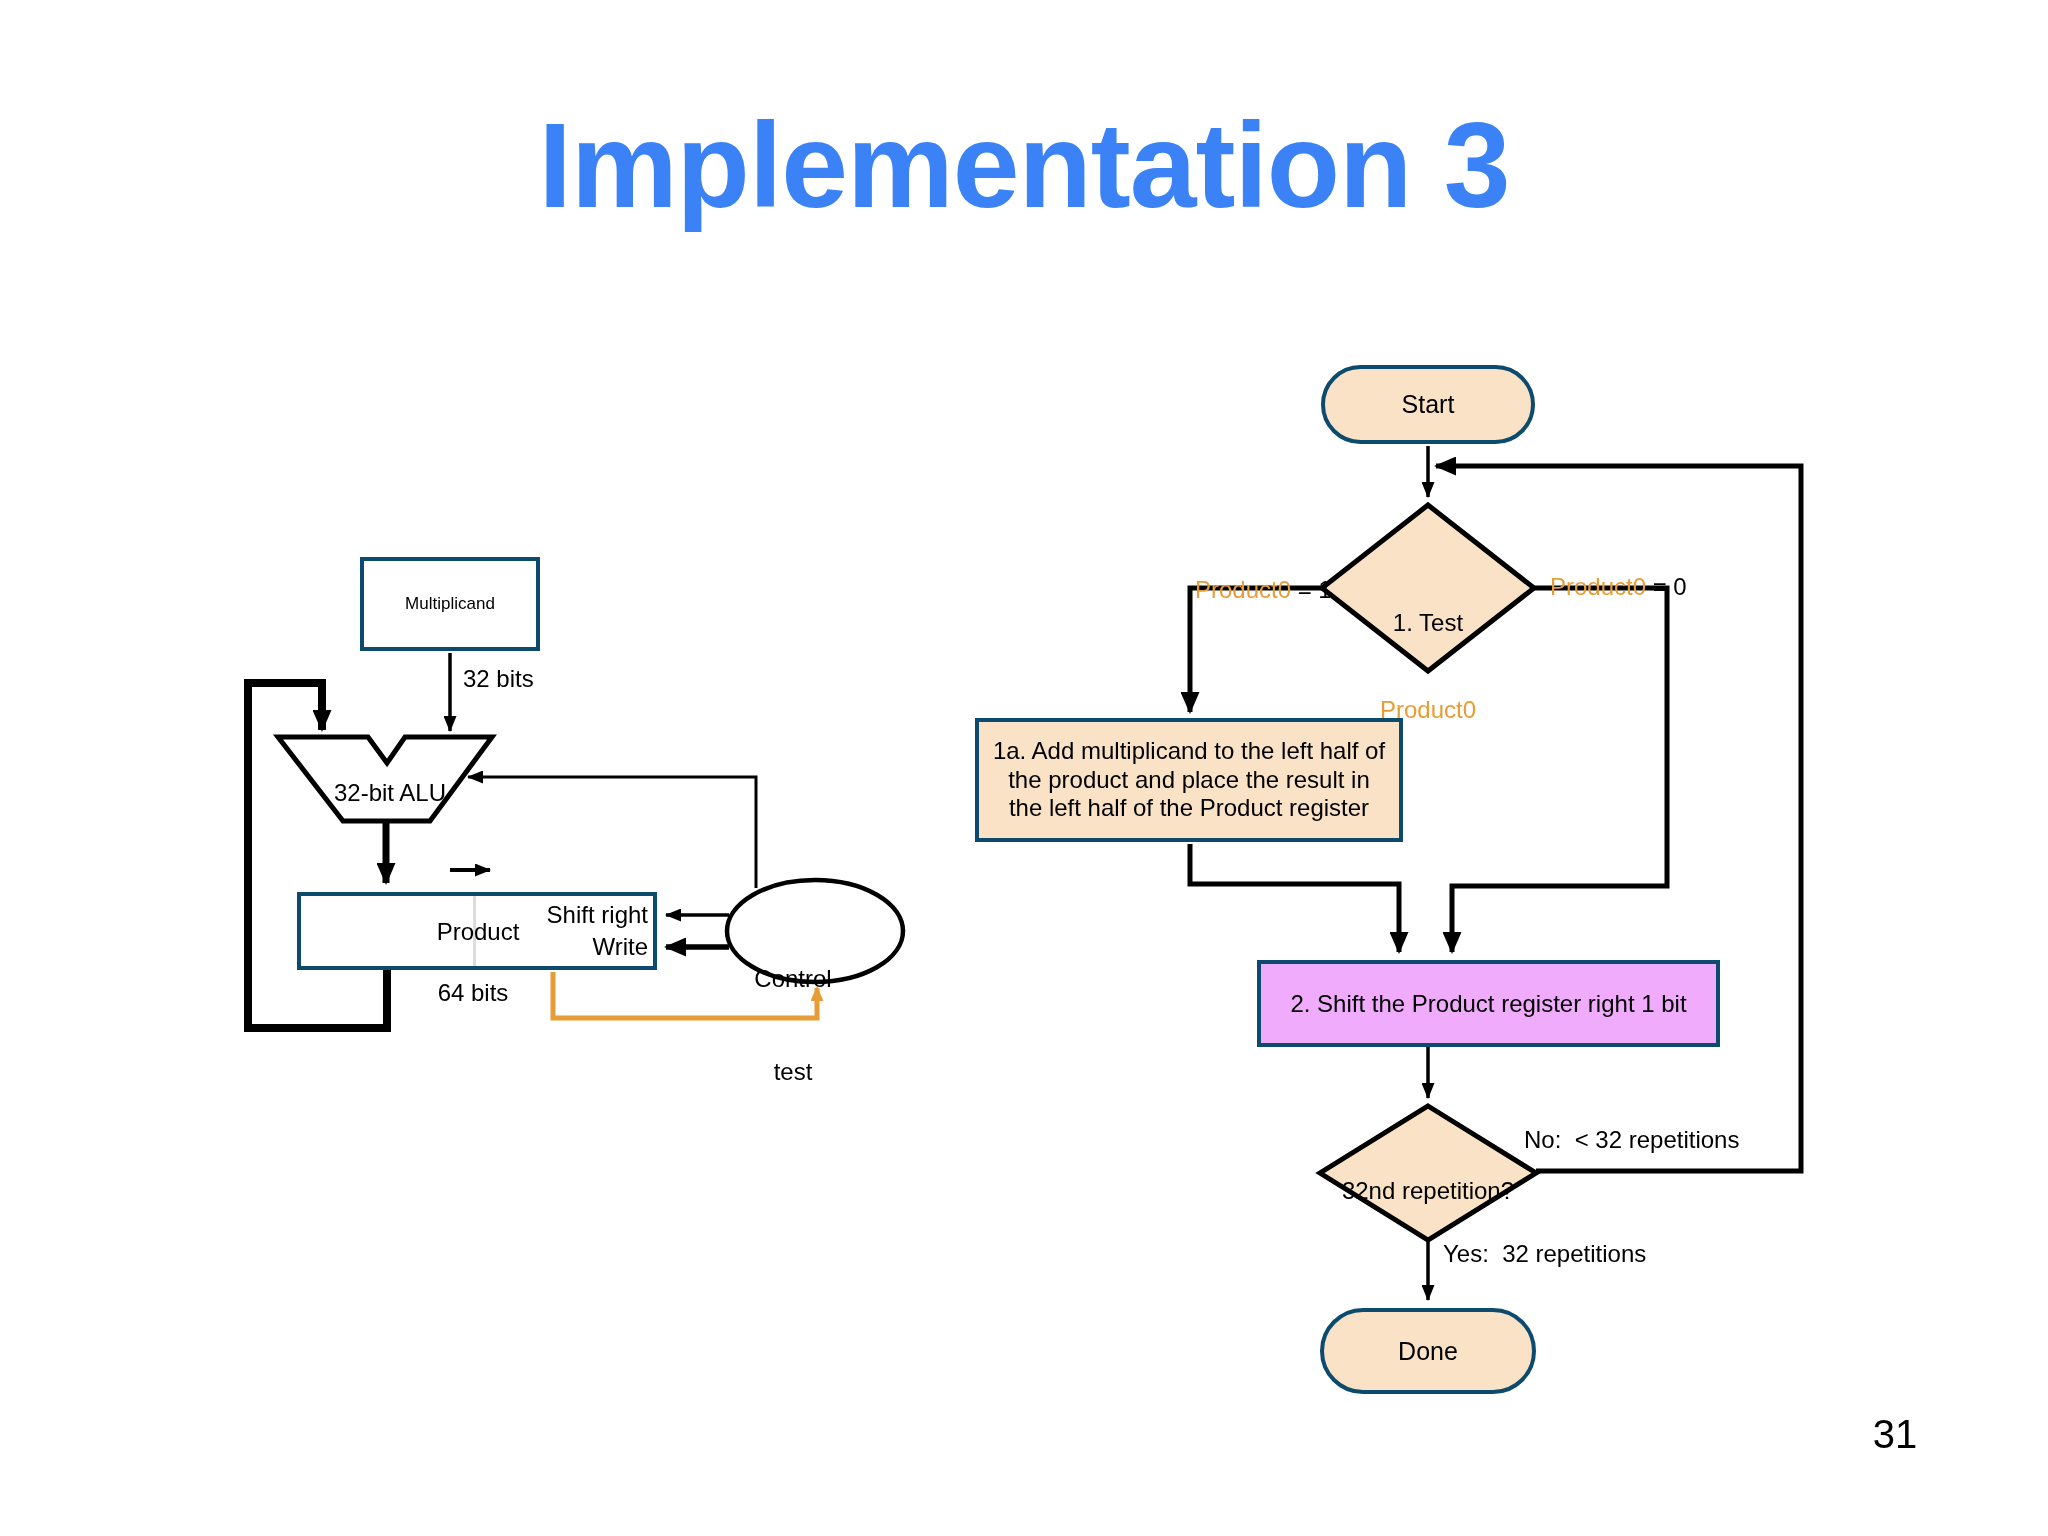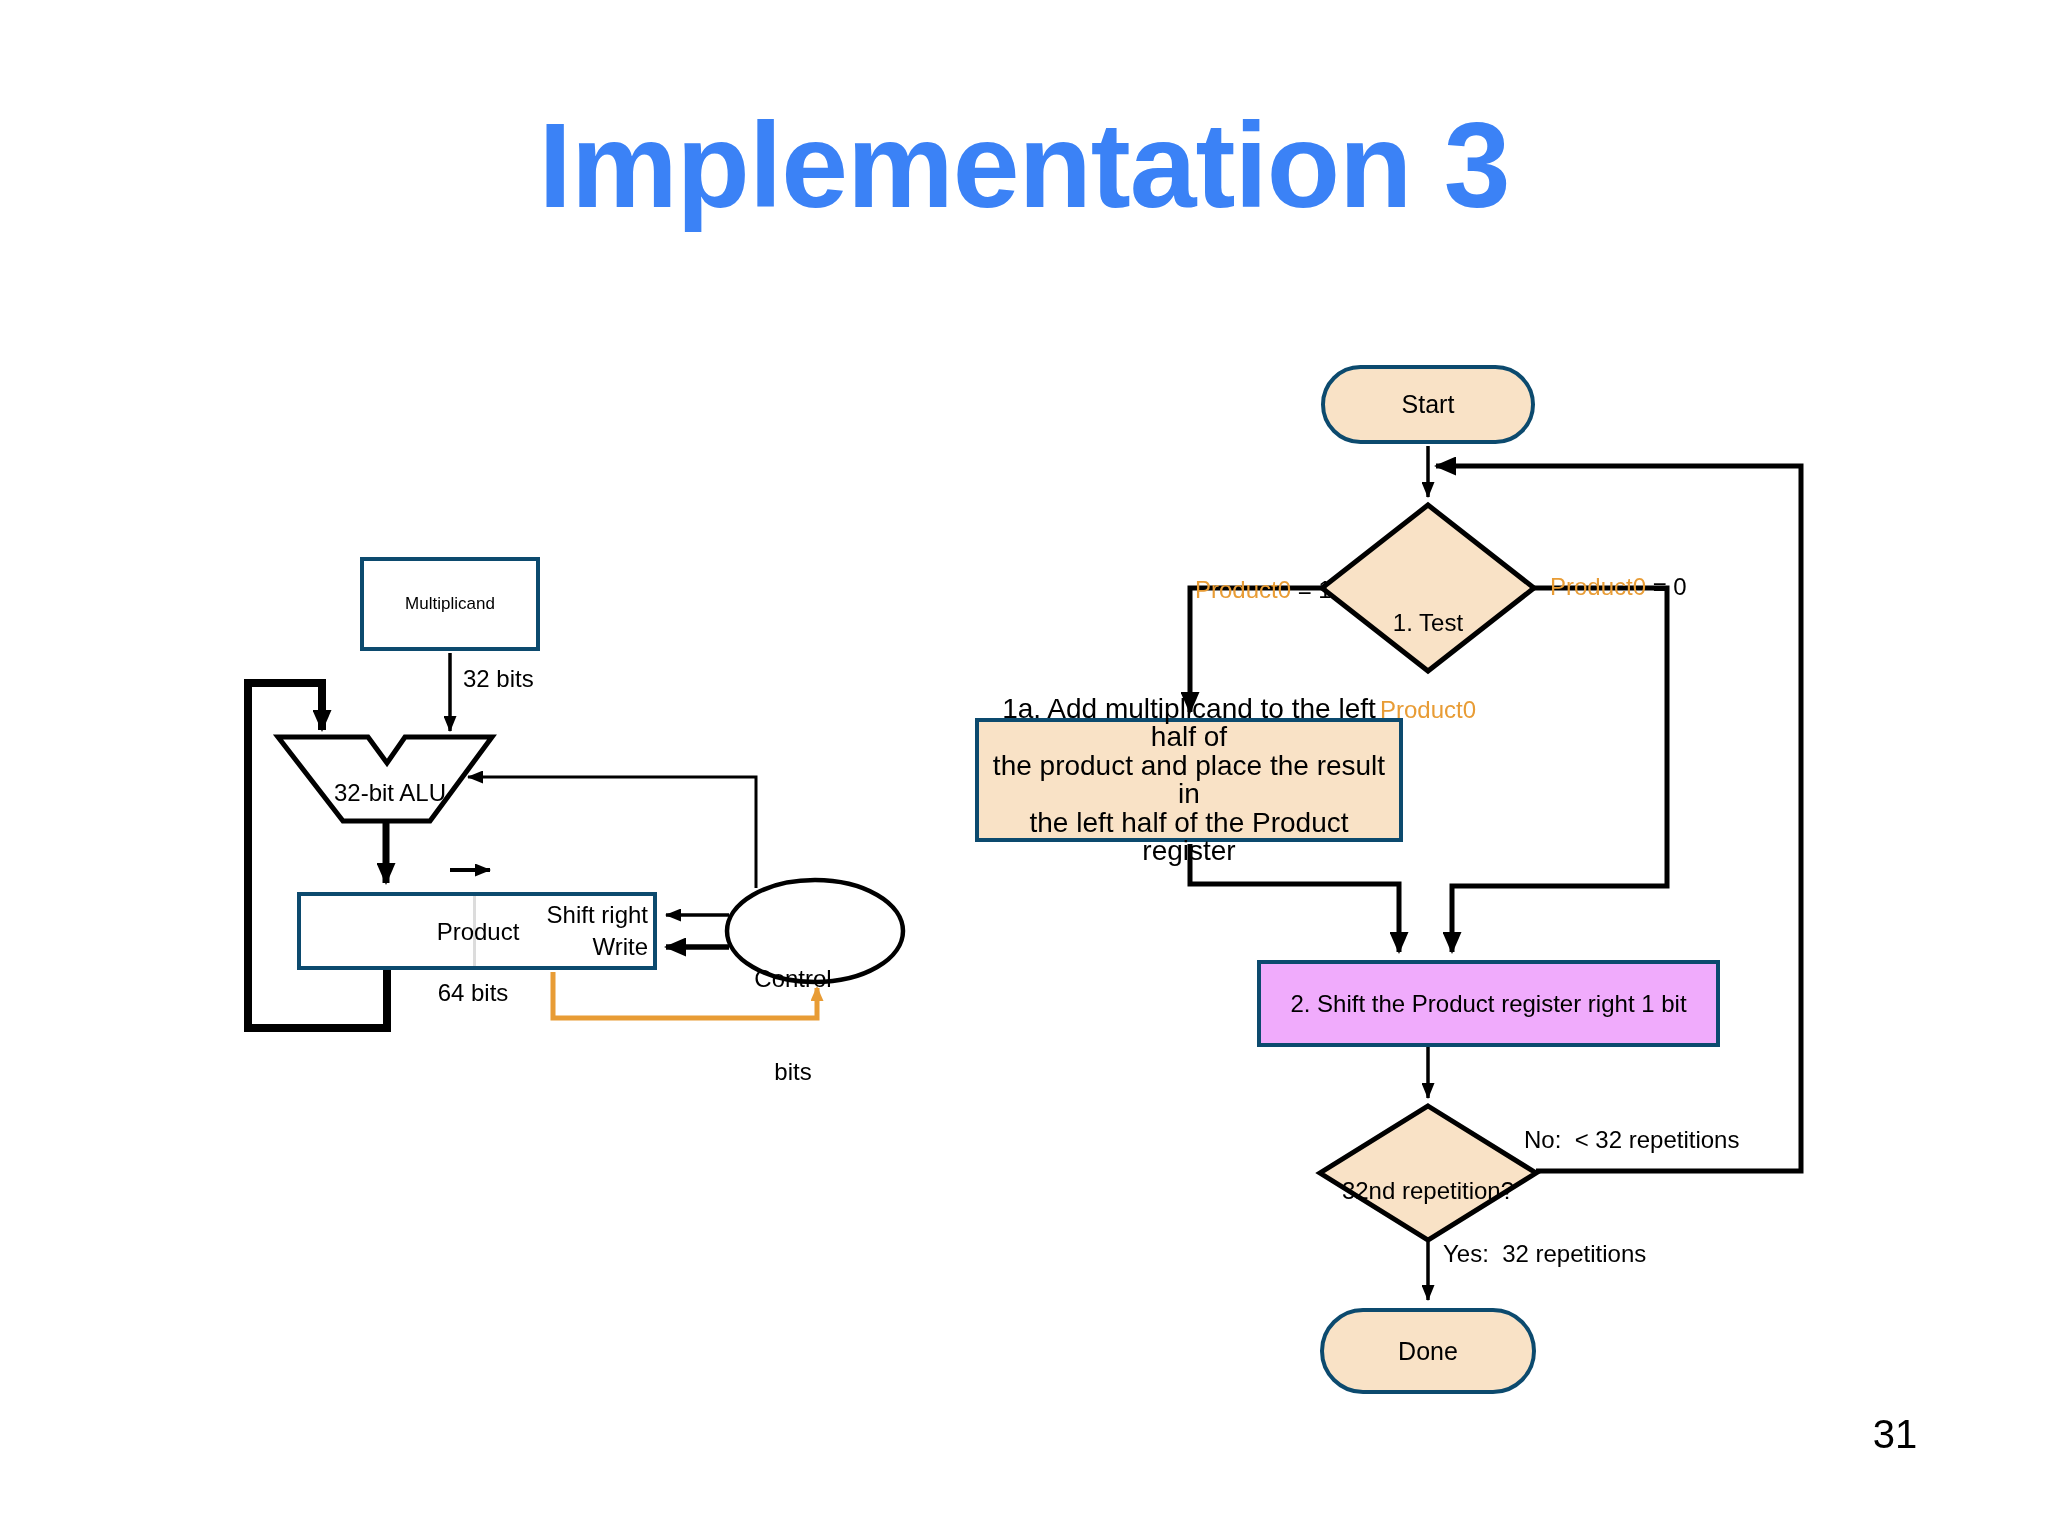--- a/index.html
+++ b/index.html
@@ -75,40 +75,40 @@
 
   <div class="box" style="left:297px; top:892px; width:360px; height:78px;"></div>
   <div class="divider" style="left:473px; top:896px; width:3px; height:70px;"></div>
   <div class="lbl ctr" style="left:398px; top:917px; width:160px;">Product</div>
   <div class="lbl rgt" style="left:498px; top:900px; width:150px;">Shift right</div>
   <div class="lbl rgt" style="left:498px; top:932px; width:150px;">Write</div>
   <div class="lbl ctr" style="left:393px; top:978px; width:160px;">64 bits</div>
 
   <div class="lbl ctr" style="left:713px; top:901px; width:160px; line-height:31px;">
     <div>Control</div>
-    <div>bits</div>
+    <div>test</div>
   </div>
 
   <div class="box peach pill" style="left: 1321px; top: 365px; width: 214px; height: 79px; background: rgb(249, 226, 198);">
     <span>Start</span>
   </div>
 
   <div class="lbl ctr" style="left:1338px; top:550px; width:180px;">
     <div>1. Test</div>
     <div class="orange" style="color: rgb(232, 156, 53);">Product0</div>
   </div>
 
   <div class="lbl ctr" style="left:1150px; top:546px; width:200px;">
     <span class="orange" style="color: rgb(232, 156, 53);">Product0</span><span> = 1</span>
   </div>
   <div class="lbl ctr" style="left:1505px; top:543px; width:200px;">
     <span class="orange" style="color: rgb(232, 156, 53);">Product0</span><span> = 0</span>
   </div>
 
-  <div class="box peach flexc" style="left: 975px; top: 718px; width: 428px; height: 124px; font-size: 28px; line-height: 28.5px; text-align: center; background: rgb(249, 226, 198);">
+  <div class="box peach flexc" style="left: 975px; top: 718px; width: 428px; height: 124px; font-size: 24px; line-height: 28.5px; text-align: center; background: rgb(249, 226, 198);">
     <div>1a. Add multiplicand to the left half of</div>
     <div>the product and place the result in</div>
     <div>the left half of the Product register</div>
   </div>
 
   <div class="box peach flexc" style="left: 1257px; top: 960px; width: 463px; height: 87px; font-size: 24px; background: #f0abfc;">
     <span>2. Shift the Product register right 1 bit</span>
   </div>
 
   <div class="lbl ctr" style="left:1328px; top:1176px; width:200px;">32nd repetition?</div>

